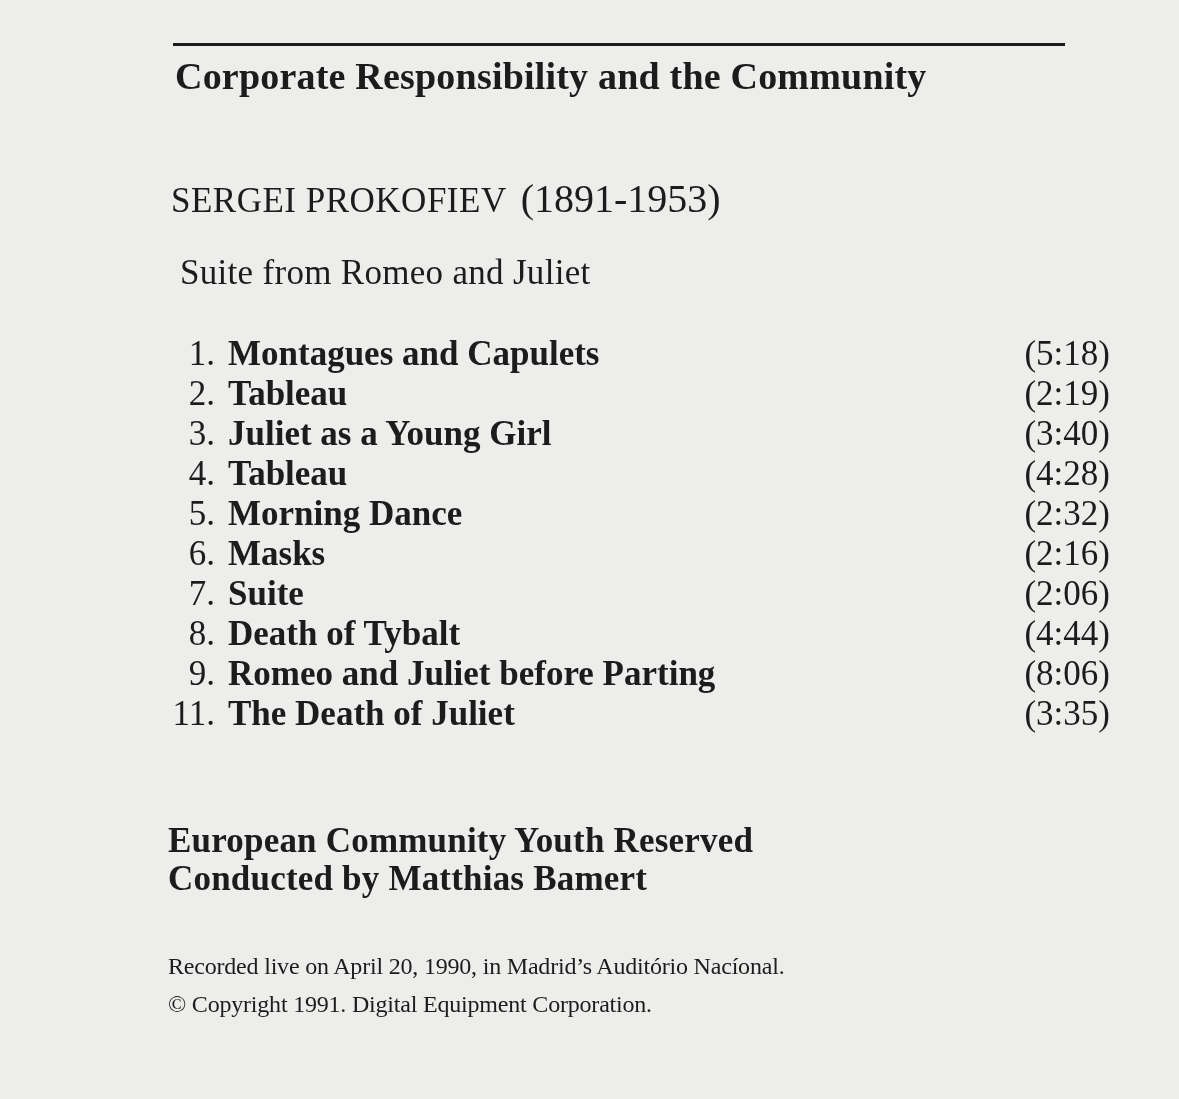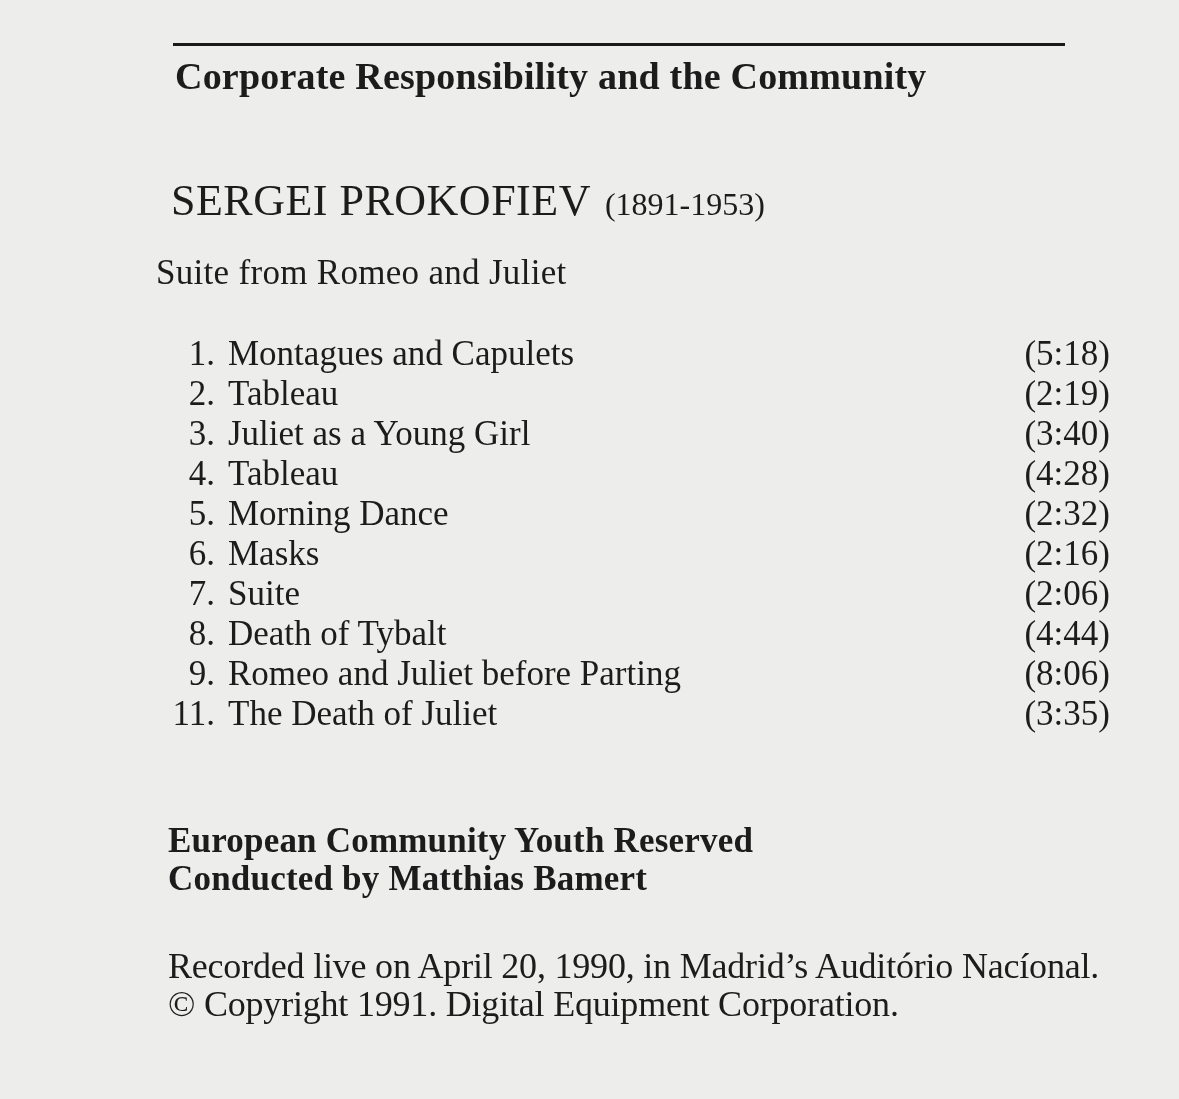--- a/index.html
+++ b/index.html
@@ -33,30 +33,30 @@
     letter-spacing: 0.2px;
     white-space: nowrap;
   }
   .composer-line {
     position: absolute;
     left: 171px;
     top: 175px;
     white-space: nowrap;
   }
   .composer-name {
-    font-size: 44px;
+    font-size: 35px;
     letter-spacing: 0.5px;
   }
   .composer-dates {
-    font-size: 32px;
+    font-size: 40px;
     margin-left: 10px;
   }
   .work-title {
     position: absolute;
-    left: 156px;
+    left: 180px;
     top: 253px;
     font-size: 35px;
     letter-spacing: 0.3px;
     white-space: nowrap;
   }
   .track-list {
     position: absolute;
     left: 157px;
     top: 334px;
     right: 69px;
@@ -71,41 +71,42 @@
   }
   .track-num {
     width: 58px;
     text-align: right;
     flex: 0 0 auto;
   }
   .track-title {
     margin-left: 13px;
     flex: 1 1 auto;
     overflow: hidden;
+    font-weight: bold;
   }
   .track-duration {
     margin-left: auto;
     text-align: left;
     flex: 0 0 auto;
   }
   .performers {
     position: absolute;
     left: 168px;
     top: 822px;
     font-size: 35px;
     font-weight: 700;
     line-height: 38px;
     letter-spacing: 0.2px;
     white-space: nowrap;
   }
   .footer-notes {
     position: absolute;
     left: 168px;
     top: 947px;
-    font-size: 36px;
+    font-size: 24px;
     line-height: 38px;
     letter-spacing: -0.2px;
     white-space: nowrap;
   }
 </style>
 </head>
 <body>
 
 <div class="page">
 

